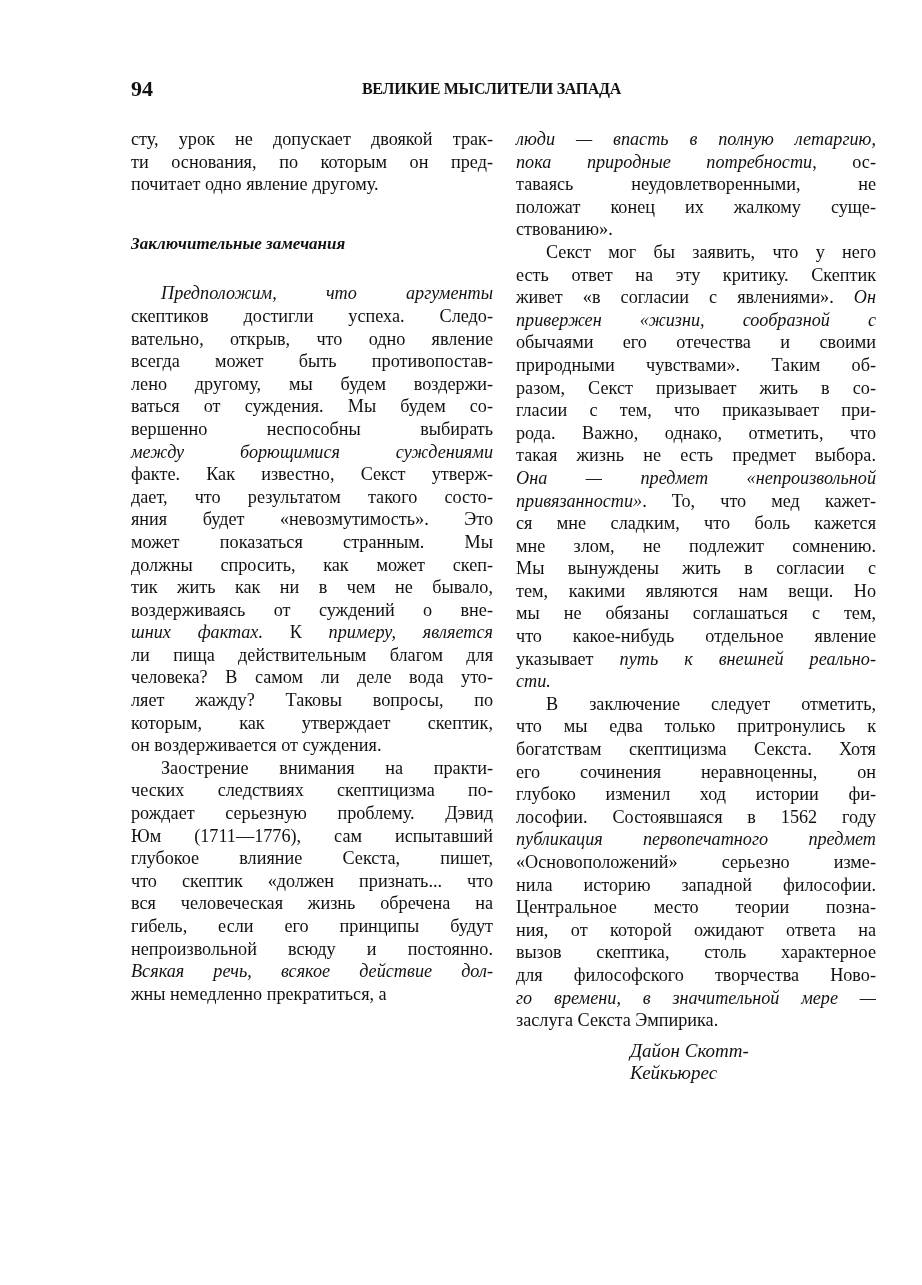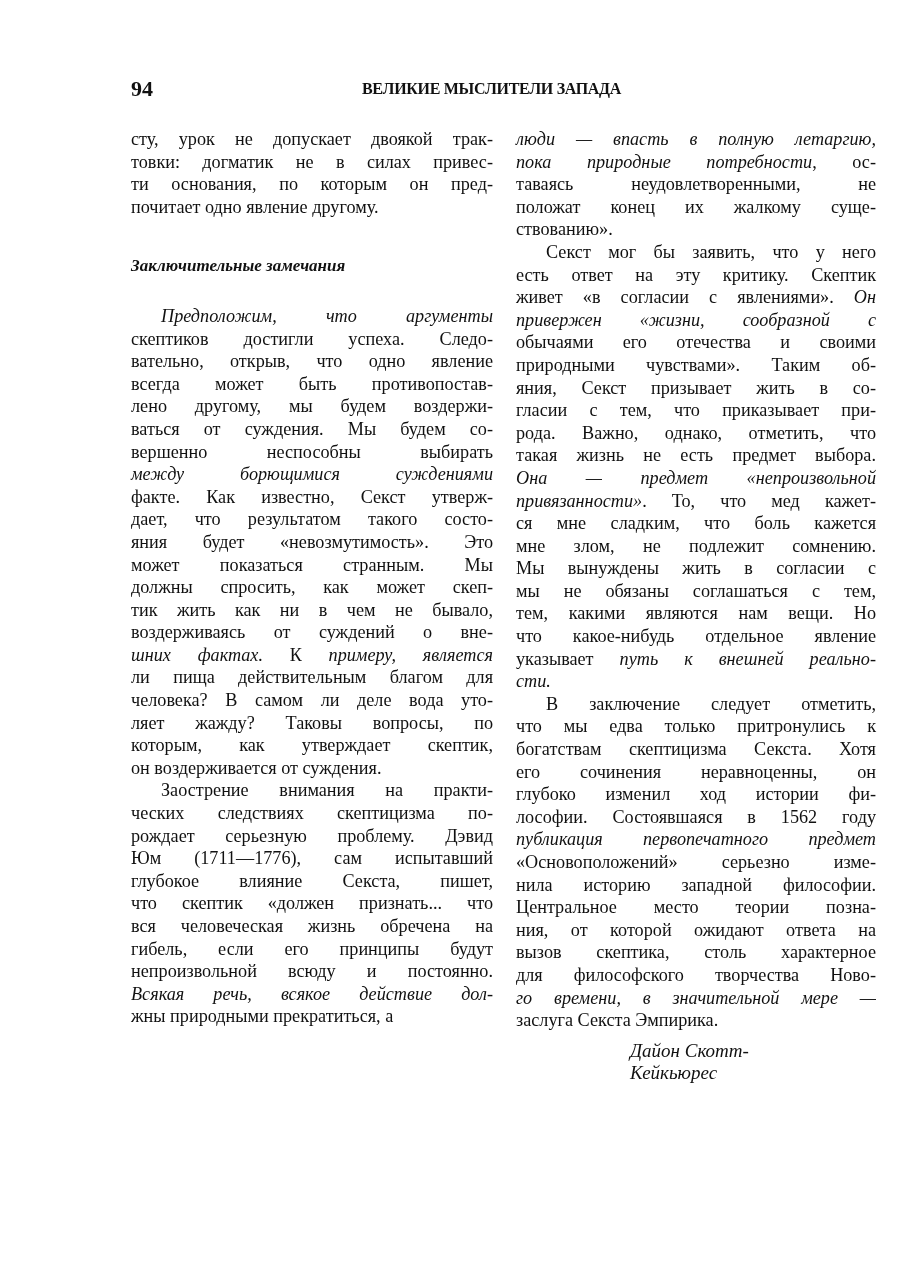--- a/index.html
+++ b/index.html
@@ -35,21 +35,20 @@
 </head>
 <body>
 
 <div class="page">
   <div class="page-number">94</div>
   <div class="running-head">ВЕЛИКИЕ МЫСЛИТЕЛИ ЗАПАДА</div>
 
   <div class="col col-left">
     <div>
       <span class="line">сту, урок не допускает двоякой трак-</span>
-      <span class="line">товки: догматик не в силах привес-</span>
       <span class="line">ти основания, по которым он пред-</span>
       <span class="line last">почитает одно явление другому.</span>
     </div>
     <span class="section-heading">Заключительные замечания</span>
     <div>
         <span class="line indent"><span class="i">Предположим, что аргументы</span></span>
         <span class="line"><span>скептиков достигли успеха. Следо-</span></span>
         <span class="line"><span>вательно, открыв, что одно явление</span></span>
         <span class="line"><span>всегда может быть противопостав-</span></span>
         <span class="line"><span>лено другому, мы будем воздержи-</span></span>
@@ -74,50 +73,50 @@
         <span class="line indent"><span>Заострение внимания на практи-</span></span>
         <span class="line"><span>ческих следствиях скептицизма по-</span></span>
         <span class="line"><span>рождает серьезную проблему. Дэвид</span></span>
         <span class="line"><span>Юм (1711—1776), сам испытавший</span></span>
         <span class="line"><span>глубокое влияние Секста, пишет,</span></span>
         <span class="line"><span>что скептик «должен признать... что</span></span>
         <span class="line"><span>вся человеческая жизнь обречена на</span></span>
         <span class="line"><span>гибель, если его принципы будут</span></span>
         <span class="line"><span>непроизвольной всюду и постоянно.</span></span>
         <span class="line"><span class="i">Всякая речь, всякое действие дол-</span></span>
-        <span class="line last"><span>жны природными прекратиться, а</span></span>
+        <span class="line last"><span>жны немедленно прекратиться, а</span></span>
       </div>
   </div>
 
   <div class="col col-right">
     <div>
         <span class="line"><span class="i">люди — впасть в полную летаргию,</span></span>
         <span class="line"><span class="i">пока природные потребности</span><span>, ос-</span></span>
         <span class="line"><span>таваясь неудовлетворенными, не</span></span>
         <span class="line"><span>положат конец их жалкому суще-</span></span>
         <span class="line last"><span>ствованию».</span></span>
       </div>
     <div>
         <span class="line indent"><span>Секст мог бы заявить, что у него</span></span>
         <span class="line"><span>есть ответ на эту критику. Скептик</span></span>
         <span class="line"><span>живет «в согласии с явлениями». </span><span class="i">Он</span></span>
         <span class="line"><span class="i">привержен «жизни, сообразной с</span></span>
         <span class="line"><span>обычаями его отечества и своими</span></span>
         <span class="line"><span>природными чувствами». Таким об-</span></span>
-        <span class="line"><span>яния, Секст призывает жить в со-</span></span>
+        <span class="line"><span>разом, Секст призывает жить в со-</span></span>
         <span class="line"><span>гласии с тем, что приказывает при-</span></span>
         <span class="line"><span>рода. Важно, однако, отметить, что</span></span>
         <span class="line"><span>такая жизнь не есть предмет выбора.</span></span>
         <span class="line"><span class="i">Она — предмет «непроизвольной</span></span>
         <span class="line"><span class="i">привязанности»</span><span>. То, что мед кажет-</span></span>
         <span class="line"><span>ся мне сладким, что боль кажется</span></span>
         <span class="line"><span>мне злом, не подлежит сомнению.</span></span>
         <span class="line"><span>Мы вынуждены жить в согласии с</span></span>
+        <span class="line"><span>тем, какими являются нам вещи. Но</span></span>
         <span class="line"><span>мы не обязаны соглашаться с тем,</span></span>
-        <span class="line"><span>тем, какими являются нам вещи. Но</span></span>
         <span class="line"><span>что какое-нибудь отдельное явление</span></span>
         <span class="line"><span>указывает </span><span class="i">путь к внешней реально-</span></span>
         <span class="line last"><span class="i">сти.</span></span>
       </div>
     <div>
         <span class="line indent"><span>В заключение следует отметить,</span></span>
         <span class="line"><span>что мы едва только притронулись к</span></span>
         <span class="line"><span>богатствам скептицизма Секста. Хотя</span></span>
         <span class="line"><span>его сочинения неравноценны, он</span></span>
         <span class="line"><span>глубоко изменил ход истории фи-</span></span>

